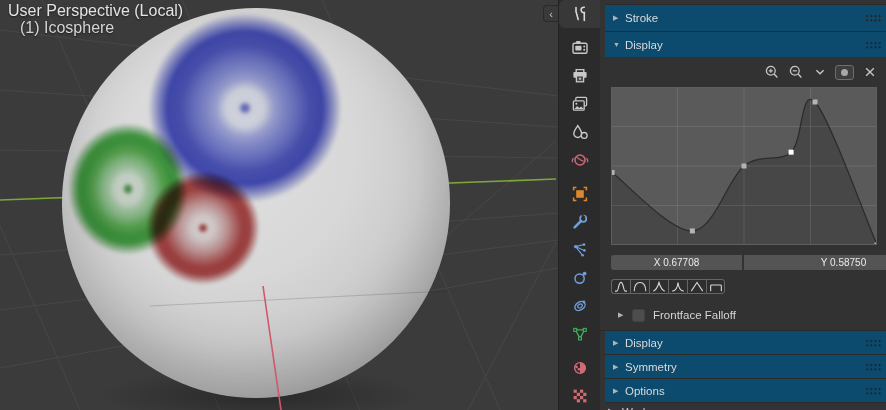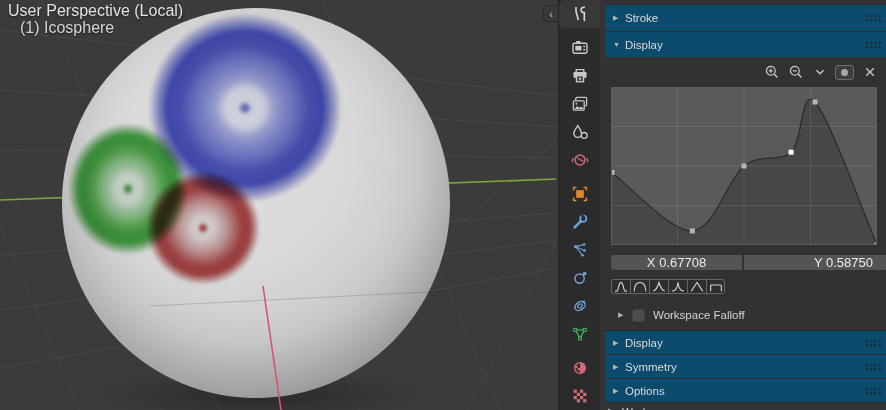--- a/index.html
+++ b/index.html
@@ -56,21 +56,21 @@
   .sept{border-top:1px solid #2a2a2a;}
   .falloff-body{position:absolute;left:0;top:57px;width:286px;height:273px;background:#323232;}
   .curve-toolbar{position:absolute;right:8px;top:6px;height:18px;display:flex;align-items:center;gap:7px;}
   .ct-icon{width:17px;height:17px;display:flex;align-items:center;justify-content:center;}
   .ct-icon svg{width:16px;height:16px;display:block;}
   .clip-btn{width:19px;height:15px;background:#3e3e3e;border:1px solid #6e6e6e;border-radius:3px;
       display:flex;align-items:center;justify-content:center;box-sizing:border-box;}
   .clip-btn .dot{width:7px;height:7px;border-radius:50%;background:#a8a8a8;}
   .curve-widget{position:absolute;left:11px;top:30px;width:266px;height:158px;}
   .xy-row{position:absolute;left:11px;top:198px;width:266px;height:15px;}
-  .valbtn{position:absolute;top:0;height:15px;background:#545454;color:#ebebeb;font-size:13px;
+  .valbtn{position:absolute;top:0;height:15px;background:#545454;color:#ebebeb;font-size:10px;
       display:flex;align-items:center;justify-content:center;}
   .valbtn.x{left:0;width:131px;border-radius:3px 0 0 3px;}
   .valbtn.y{left:133px;width:133px;border-radius:0 3px 3px 0;padding-left:33px;}
   .presets{position:absolute;left:11px;top:222px;height:15px;display:flex;}
   .preset{width:19px;height:15px;background:#2e2e2e;border:1px solid #666;border-right-width:0;
       display:flex;align-items:center;justify-content:center;box-sizing:border-box;}
   .preset:first-child{border-radius:3px 0 0 3px;}
   .preset:last-child{border-right-width:1px;border-radius:0 3px 3px 0;}
   .preset svg{width:16px;height:12px;display:block;}
   .frontface-row{position:absolute;left:0;top:246px;width:286px;height:24px;display:flex;
@@ -391,21 +391,21 @@
             <span>
     <svg viewBox="0 0 16 13" fill="none" stroke="#d6d6d6" stroke-width="1.2">
                 <path d="M2.2 11V5.4Q2.2 4.4 3.2 4.4H12.8Q13.8 4.4 13.8 5.4V11"></path>
               </svg>
             </span>
           </div>
         </div>
       <div class="frontface-row">
         <span class="caret">▶</span>
         <span class="checkbox"></span>
-        <span>Workspace Falloff</span>
+        <span>Frontface Falloff</span>
       </div>
     </div>
 
     <div class="phdr sep" style="top:331px;height:24px;">
       <span class="caret">▶</span>
       <span>Display</span>
       <span class="grip"></span>
     </div>
     <div class="phdr sep" style="top:355px;height:24px;">
       <span class="caret">▶</span>

